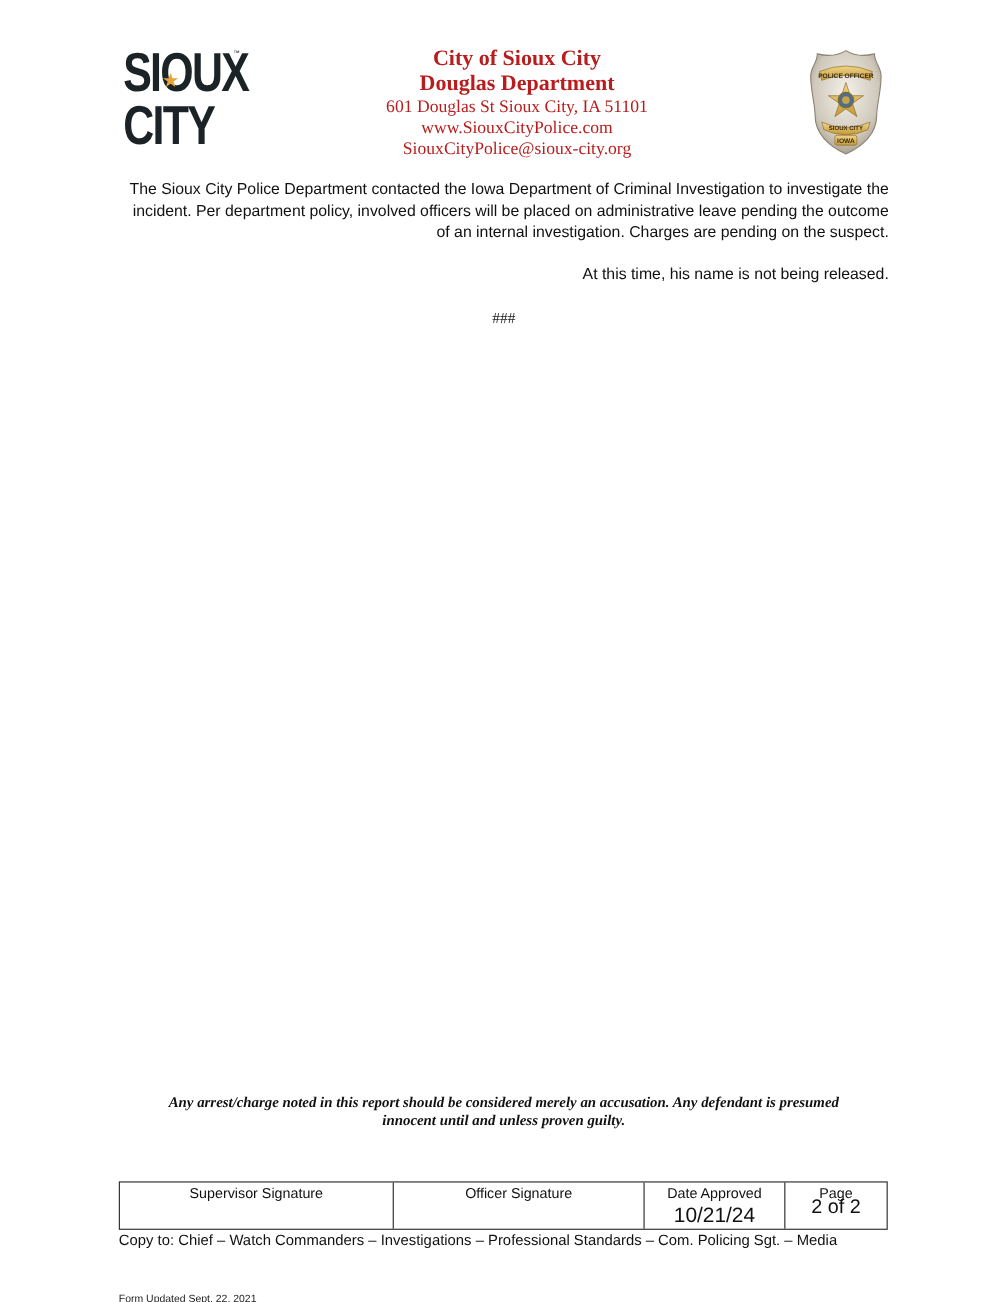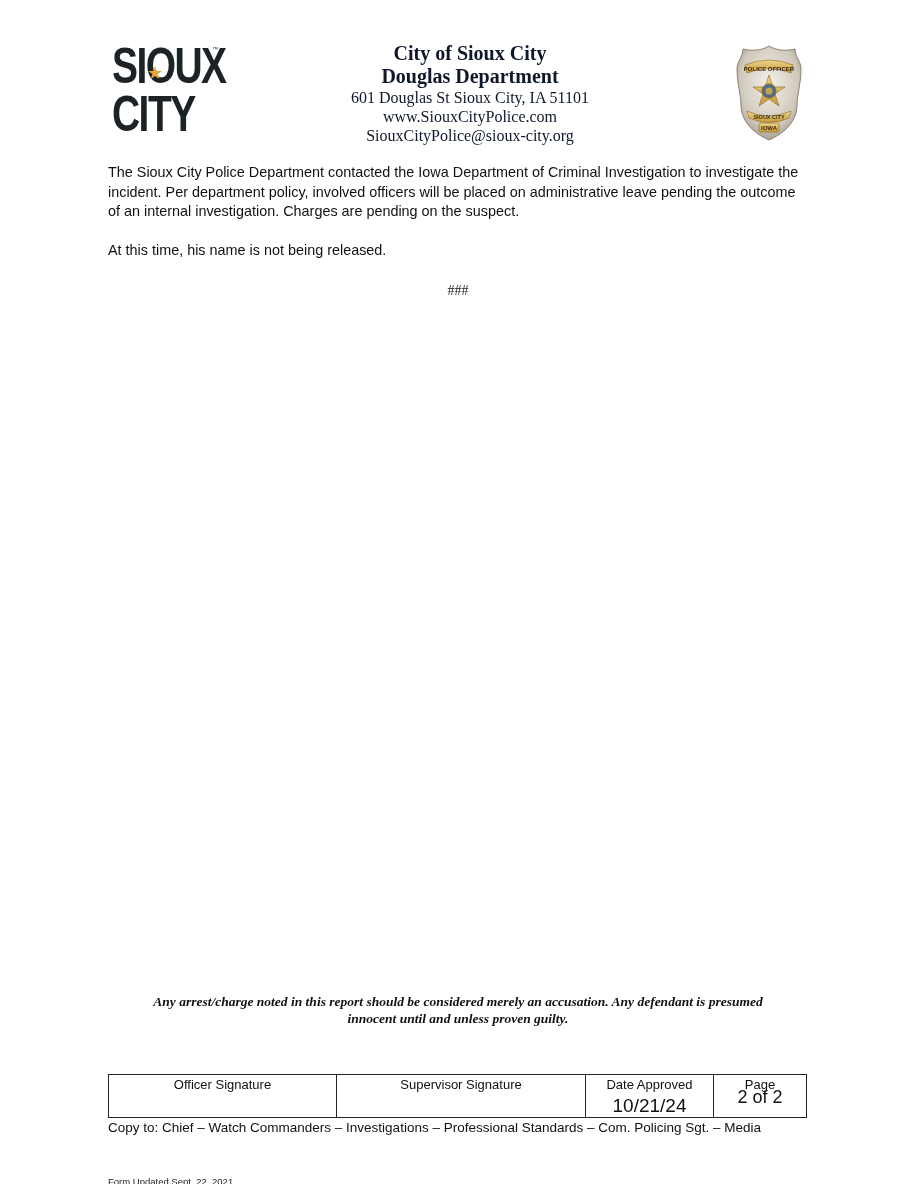--- a/index.html
+++ b/index.html
@@ -6,30 +6,30 @@
   body { width: 915px; height: 1184px; position: relative; overflow: hidden; color: #111; }
   .abs { position: absolute; }
 
   
   .logo { left: 112px; top: 42px; width: 104px; height: 104px; font-family: "Liberation Sans", sans-serif; color: #1b2326; }
   .logo .row { display: block; font-weight: 700; font-size: 50px; line-height: 48px; letter-spacing: -2px; transform: scaleX(0.78); transform-origin: left; white-space: nowrap; }
   .logo .star { position: absolute; left: 35px; top: 22px; color: #e8a33d; font-size: 18px; line-height: 18px; }
   .logo .tm { position: absolute; left: 100px; top: 4px; font-size: 6px; }
 
   
-  .head { left: 300px; width: 340px; top: 42px; text-align: center; font-family: "Liberation Serif", serif; color: #0f172a; }
+  .head { left: 300px; width: 340px; top: 42px; text-align: center; font-family: "Liberation Serif", serif; color: #b91c1c; }
   .head .t1 { font-size: 20px; font-weight: 700; line-height: 23px; }
   .head .t2 { font-size: 20px; font-weight: 700; line-height: 23px; }
   .head .t3 { font-size: 16px; line-height: 19px; }
 
   
   .badge { left: 733px; top: 43px; width: 72px; height: 100px; }
 
   
-  .body { left: 108px; width: 700px; top: 163px; font-family: "Liberation Sans", sans-serif; font-size: 14.4px; line-height: 19.5px; color: #111; }
+  .body { left: 108px; width: 700px; top: 163px; font-family: "Liberation Sans", sans-serif; font-size: 14.4px; line-height: 19.5px; color: #111; text-align: right; }
   .body p { margin: 0; }
   .body .p2 { margin-top: 19.5px; }
   .hashes { left: 108px; width: 700px; top: 283px; text-align: center; font-family: "Liberation Serif", serif; font-size: 14px; color: #222; }
 
   
   .disclaimer { left: 108px; width: 700px; top: 993px; text-align: center; font-family: "Liberation Serif", serif; font-style: italic; font-weight: 700; font-size: 13.5px; line-height: 17px; color: #111; }
 
   
   .sigtable { left: 108px; top: 1074px; width: 699px; height: 44px; border: 1px solid #222; box-sizing: border-box; display: flex; font-family: "Liberation Sans", sans-serif; font-size: 13px; color: #111; }
   .sigtable .cell { box-sizing: border-box; border-right: 1px solid #222; position: relative; height: 100%; text-align: center; }
@@ -94,26 +94,26 @@
   <p class="p2">At this time, his name is not being released.</p>
 </div>
 <div class="abs hashes">###</div>
 
 <div class="abs disclaimer">
   <div>Any arrest/charge noted in this report should be considered merely an accusation. Any defendant is presumed</div>
   <div>innocent until and unless proven guilty.</div>
 </div>
 
 <div class="abs sigtable">
+  <div class="cell c2">
+    <span class="lbl">Supervisor Signature</span>
+    <span class="val"></span>
+  </div>
   <div class="cell c1">
     <span class="lbl">Officer Signature</span>
-    <span class="val"></span>
-  </div>
-  <div class="cell c2">
-    <span class="lbl">Supervisor Signature</span>
     <span class="val"></span>
   </div>
   <div class="cell c3">
     <span class="lbl">Date Approved</span>
     <span class="val">10/21/24</span>
   </div>
   <div class="cell c4">
     <span class="lbl">Page</span>
     <span class="val val-page">2 of 2</span>
   </div>

